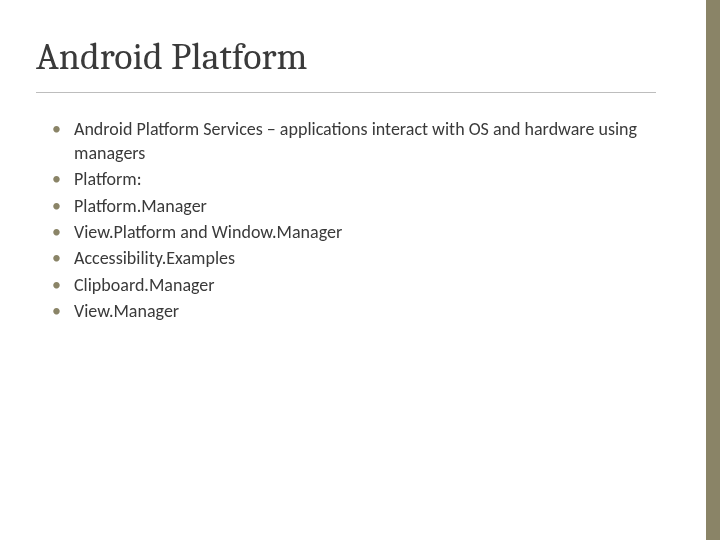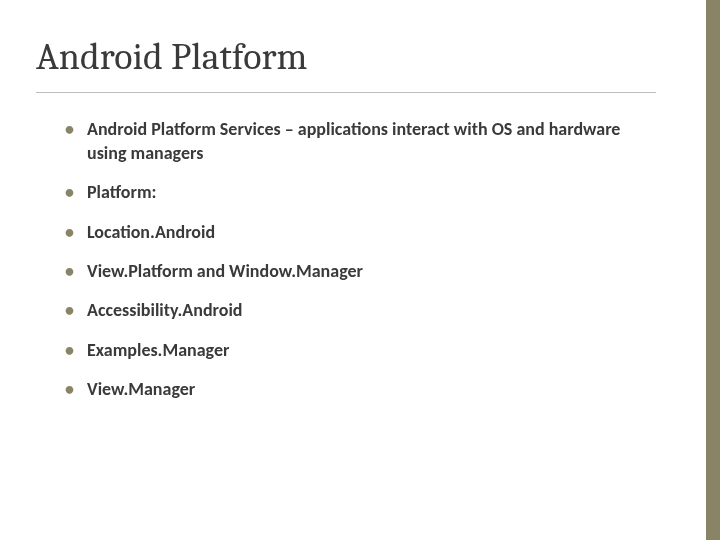--- a/index.html
+++ b/index.html
@@ -44,22 +44,21 @@
     list-style: none;
     margin: 24px 0 0 14px;
     padding: 0;
   }
   .bullets li {
     position: relative;
     padding-left: 22px;
     font-size: 18px;
     line-height: 1.35;
     color: #3a3a3a;
-    margin: 15px;
-    font-weight: bold;
+    margin: 2px;
   }
   .bullets li::before {
     content: "•";
     position: absolute;
     left: 0;
     top: 0;
     color: #8a8467;
     font-size: 18px;
     line-height: 1.35;
   }
@@ -68,19 +67,19 @@
 <body>
 
 <div class="side-accent"></div>
 
 <div class="slide">
   <h1 class="title">Android Platform</h1>
   <hr class="title-rule">
   <ul class="bullets">
     <li>Android Platform Services – applications interact with OS and hardware using managers</li>
     <li>Platform:</li>
-    <li>Location.Android</li>
+    <li>Platform.Manager</li>
     <li>View.Platform and Window.Manager</li>
-    <li>Accessibility.Android</li>
-    <li>Examples.Manager</li>
+    <li>Accessibility.Examples</li>
+    <li>Clipboard.Manager</li>
     <li>View.Manager</li>
   </ul>
 </div>
 
 </body></html>

